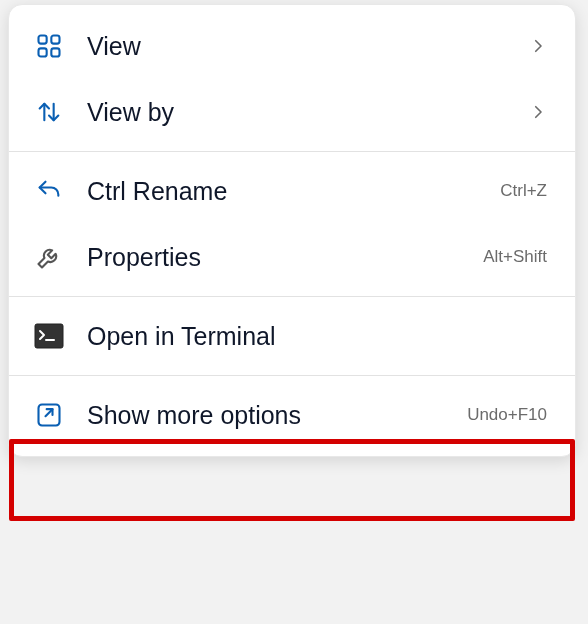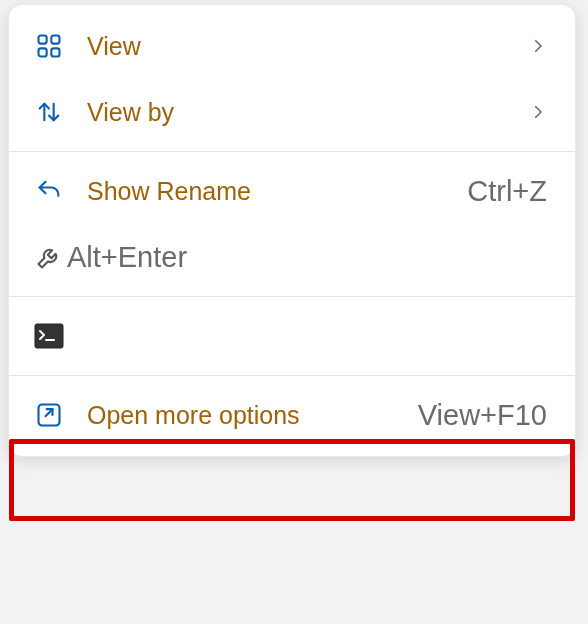--- a/index.html
+++ b/index.html
@@ -30,27 +30,27 @@
   }
   .menu-icon {
     width: 36px;
     display: flex;
     justify-content: center;
     align-items: center;
     flex-shrink: 0;
   }
   .menu-label {
     font-size: 25px;
-    color: #a16207;
+    color: #0f172a;
     margin-left: 20px;
     letter-spacing: 0px;
     flex-grow: 1;
   }
   .menu-shortcut {
-    font-size: 29px;
+    font-size: 17px;
     color: #6b6b6b;
     letter-spacing: 0px;
   }
   .menu-chevron {
     display: flex;
     align-items: center;
     justify-content: center;
     color: #6b6b6b;
   }
   .separator {
@@ -113,55 +113,57 @@
 
   <div class="separator"></div>
 
   <div class="menu-item">
     <span class="menu-icon">
       <svg width="28" height="28" viewBox="0 0 24 24" fill="none" stroke="#0a5fb3" stroke-width="1.8" stroke-linecap="round" stroke-linejoin="round">
         <path d="M9 14 4 9l5-5"></path>
         <path d="M4 9h10a6 6 0 0 1 6 6v1"></path>
       </svg>
     </span>
-    <span class="menu-label">Show Rename</span>
+    <span class="menu-label">Ctrl Rename</span>
     <span class="menu-shortcut">Ctrl+Z</span>
   </div>
 
 
   <div class="menu-item">
     <span class="menu-icon">
       <svg width="28" height="28" viewBox="0 0 24 24" fill="none" stroke="#555" stroke-width="1.8" stroke-linecap="round" stroke-linejoin="round">
         <path d="M14.7 6.3a5 5 0 0 0-6.6 6.6L3 18l3 3 5.1-5.1a5 5 0 0 0 6.6-6.6L14 13l-3-3 3.7-3.7z"></path>
       </svg>
     </span>
-    <span class="menu-shortcut">Alt+Enter</span>
+    <span class="menu-label">Properties</span>
+    <span class="menu-shortcut">Alt+Shift</span>
   </div>
 
   <div class="separator"></div>
 
   <div class="menu-item" style="position:relative;">
     <span class="menu-icon">
       <svg width="30" height="26" viewBox="0 0 30 26">
         <rect x="1" y="1" width="28" height="24" rx="2" fill="#333" stroke="#222" stroke-width="1"></rect>
         <polyline points="6 8 10 12 6 16" fill="none" stroke="#fff" stroke-width="2" stroke-linecap="round" stroke-linejoin="round"></polyline>
         <line x1="12" y1="17" x2="20" y2="17" stroke="#fff" stroke-width="2" stroke-linecap="round"></line>
       </svg>
     </span>
+    <span class="menu-label">Open in Terminal</span>
   </div>
 
   <div class="separator"></div>
 
   <div class="menu-item">
     <span class="menu-icon">
       <svg width="28" height="28" viewBox="0 0 24 24" fill="none" stroke="#0a5fb3" stroke-width="1.8" stroke-linecap="round" stroke-linejoin="round">
         <rect x="3" y="3" width="18" height="18" rx="3"></rect>
         <polyline points="10 7 15 7 15 12"></polyline>
         <line x1="15" y1="7" x2="9" y2="13"></line>
       </svg>
     </span>
-    <span class="menu-label">Open more options</span>
-    <span class="menu-shortcut">View+F10</span>
+    <span class="menu-label">Show more options</span>
+    <span class="menu-shortcut">Undo+F10</span>
   </div>
 
   <div class="highlight-box" style="top:434px; height:82px;"></div>
 
 </div>
 
 </body></html>

